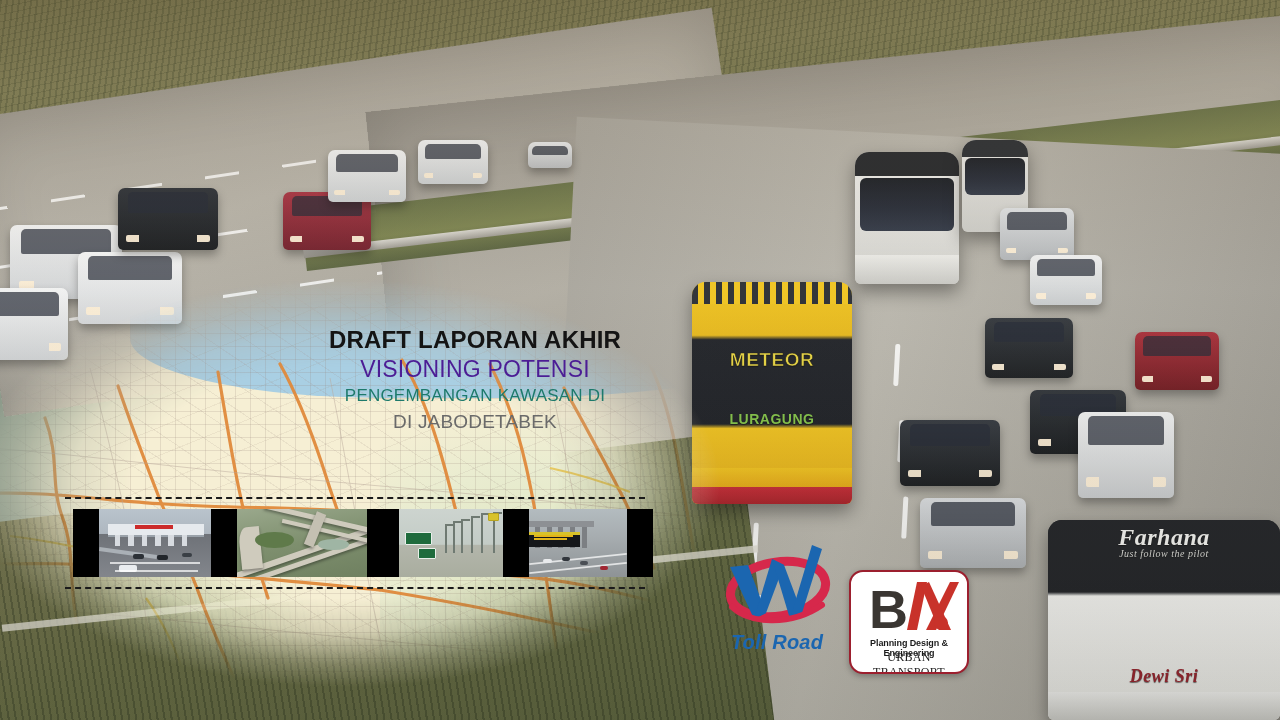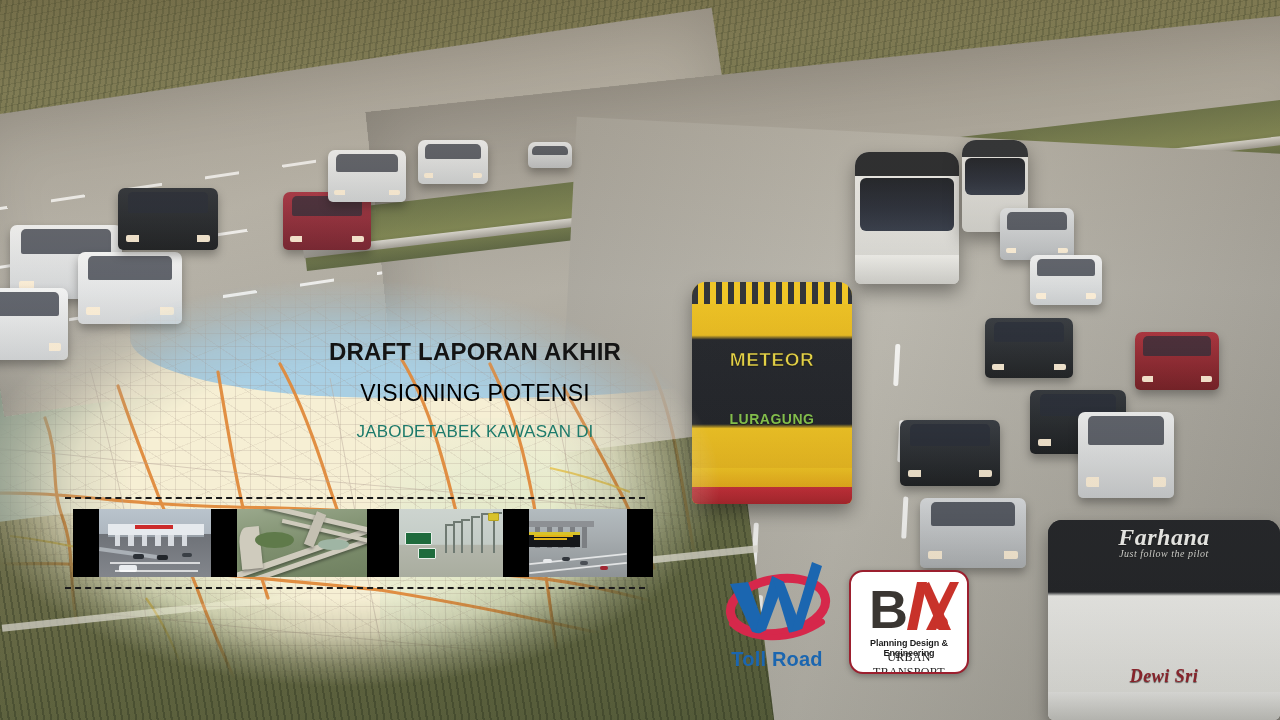--- a/index.html
+++ b/index.html
@@ -235,31 +235,31 @@
   }
   .map svg { position: absolute; inset: 0; }
 
   
   .report-text {
     position: absolute;
     left: 300px; top: 326px;
     width: 350px;
     text-align: center;
   }
-  .rt-line { margin: 12px; white-space: nowrap; }
+  .rt-line { margin: 0; white-space: nowrap; }
   .rt-draft {
     font-size: 24px;
     font-weight: bold;
     color: #141414;
     letter-spacing: .2px;
     line-height: 28px;
   }
   .rt-vision {
     font-size: 23px;
-    color: #000000;
+    color: #4c1d95;
     letter-spacing: .2px;
     line-height: 30px;
   }
   .rt-teal {
     font-size: 17px;
     color: #1d7a6b;
     letter-spacing: .2px;
     line-height: 23px;
   }
   .rt-jabo {
@@ -323,22 +323,22 @@
   .ph-vms .viaduct { position: absolute; background: #8d9094; }
   .ph-vms .pier { position: absolute; width: 5px; background: #7c7f83; }
   .ph-vms .vmsboard { position: absolute; background: #15171a; border-top: 3px solid #d8c22a; }
   .ph-vms .vmstext { position: absolute; height: 2px; background: #e3b519; }
   .ph-vms .lane { position: absolute; height: 2px; background: rgba(255,255,255,.72); }
   .ph-vms .car { position: absolute; border-radius: 2px; }
 
   
   .logo-tollroad {
     position: absolute;
-    left: 718px; top: 556px;
-    width: 118px; height: 116px;
+    left: 718px; top: 539px;
+    width: 118px; height: 116px; font-style: italic;
   }
   .logo-tollroad svg { display: block; }
   .tollroad-word {
     position: absolute;
     left: 0; bottom: 1px; width: 100%;
     text-align: center;
     color: #1b66b0;
     font-weight: bold;
     font-size: 20px;
     letter-spacing: .2px;
@@ -487,21 +487,22 @@
           <path d="M380 110 C392 170, 402 230, 414 290 C424 344, 434 392, 444 428"></path>
           <path d="M600 110 C612 170, 624 230, 636 290"></path>
         </g>
       </svg>
     </div>
   </div>
 
   <div class="report-text">
     <p class="rt-line rt-draft">DRAFT LAPORAN AKHIR</p>
     <p class="rt-line rt-vision">VISIONING POTENSI</p>
-    <p class="rt-line rt-teal">JABODETABEK KAWASAN DI</p>
+    <p class="rt-line rt-teal">PENGEMBANGAN KAWASAN DI</p>
+    <p class="rt-line rt-jabo">DI JABODETABEK</p>
   </div>
 
   <div class="filmstrip">
     <div class="film-dash top"></div>
     <div class="film-dash bot"></div>
     <div class="film-track">
 
       <div class="film-gap" style="width:26px"></div>
 
       <div class="film-cell" style="width:112px">

